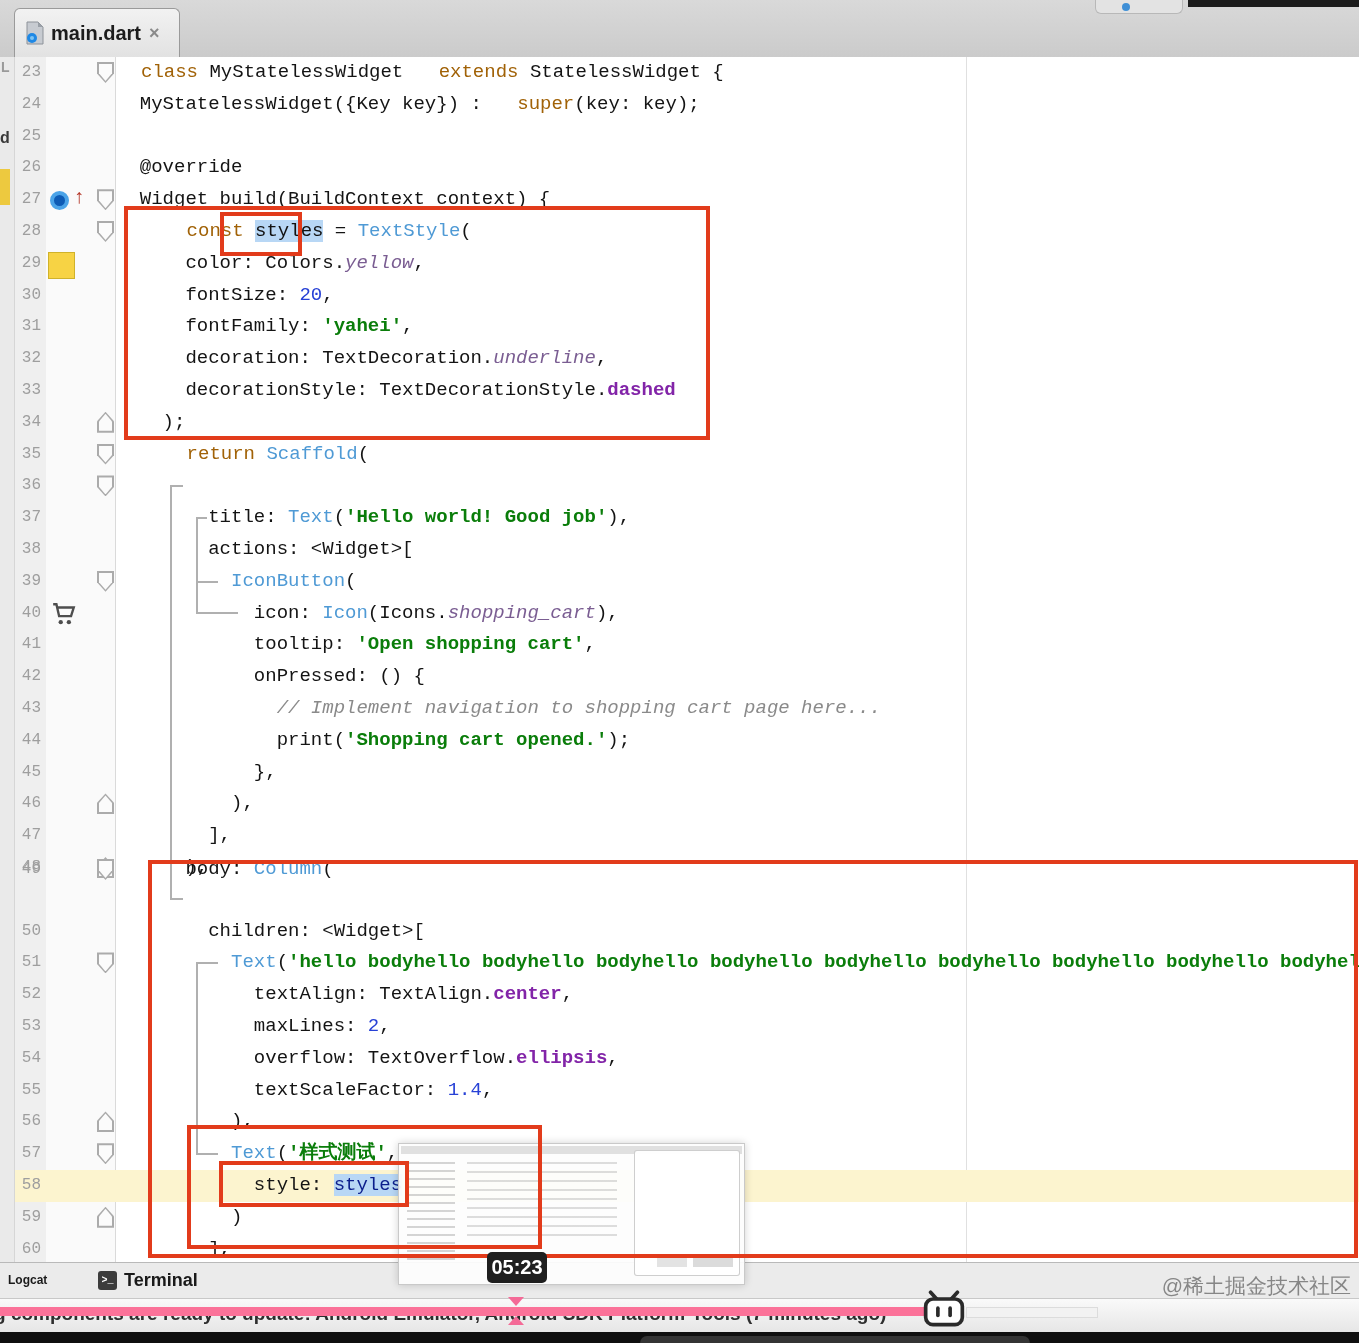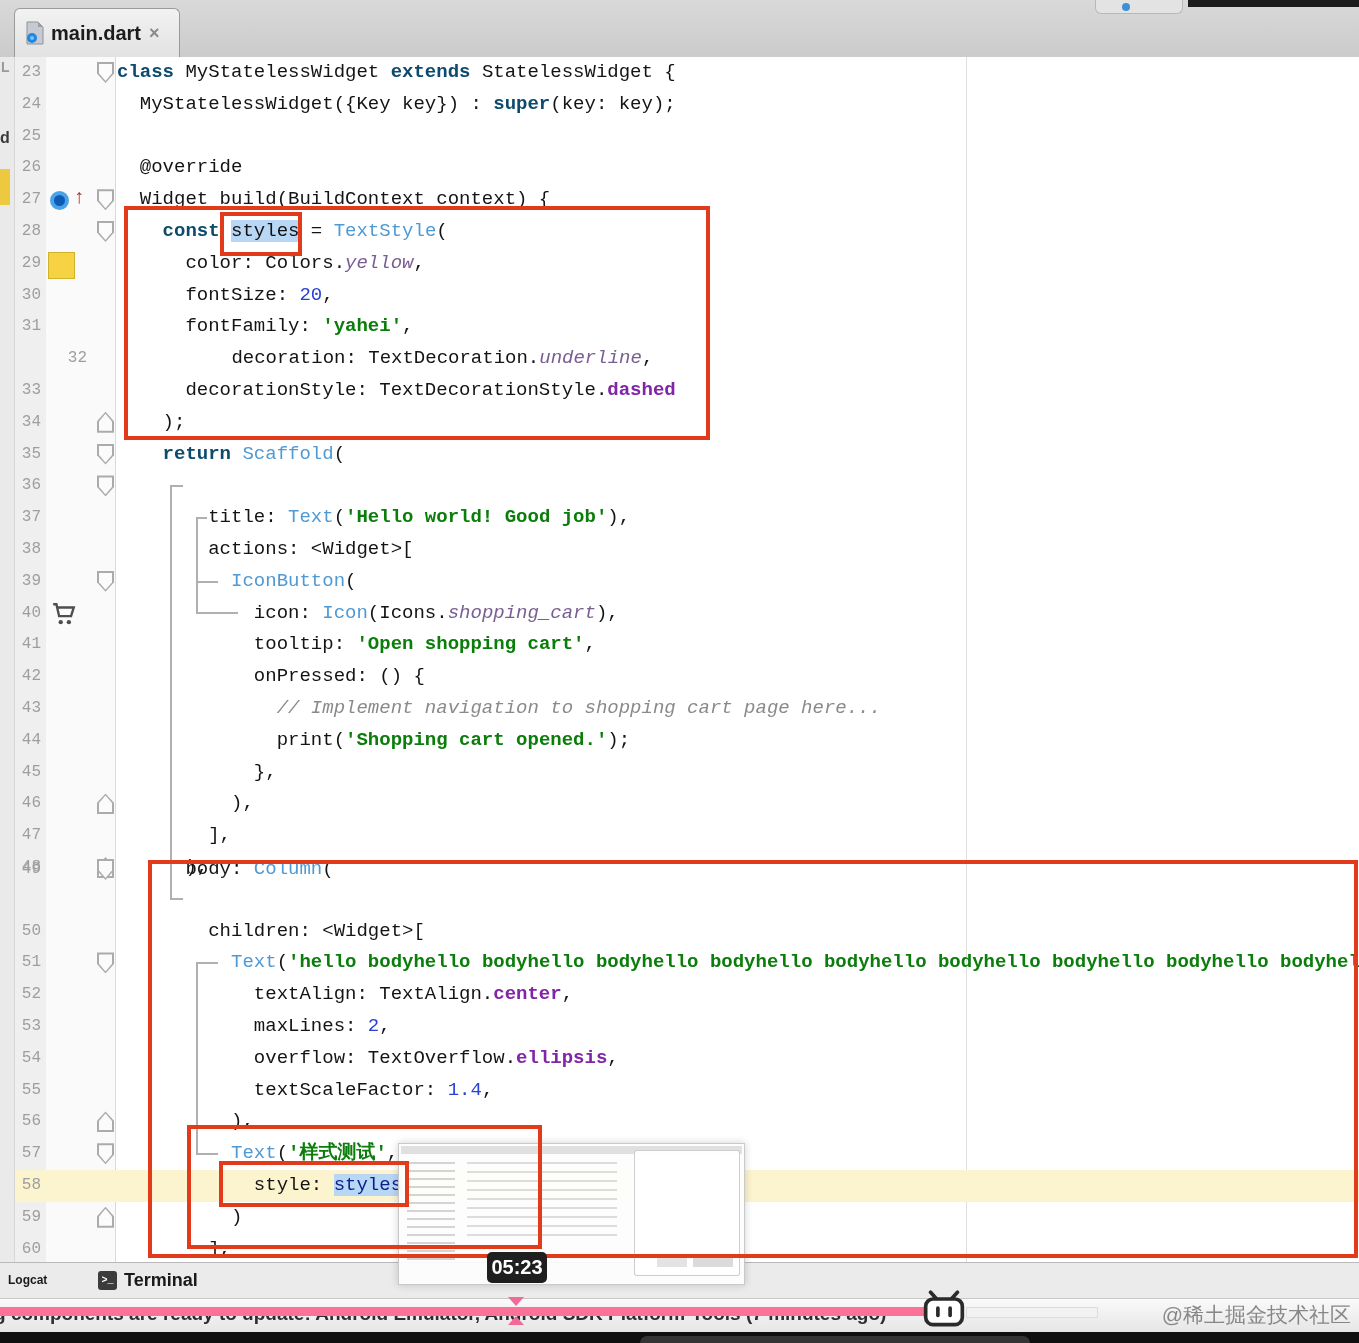--- a/index.html
+++ b/index.html
@@ -28,21 +28,21 @@
   .numstrip{position:absolute;left:14px;top:0;width:32px;height:100%;background:#efefef;z-index:0;}
   .iconstrip{position:absolute;left:46px;top:0;width:69px;height:100%;background:#fafafa;border-right:1px solid #dadada;z-index:0;}
   .margin-guide{position:absolute;left:966px;top:0;width:1px;height:100%;background:#e0e0e0;z-index:0;}
 
   
   .row{position:absolute;left:14px;right:0;height:31.8px;z-index:2;}
   .row.cur{background:#fcf4cf;}
   .lnum{position:absolute;left:0;top:0;width:27px;text-align:right;font:16px/31.8px "Liberation Mono","DejaVu Sans Mono",monospace;color:#9e9e9e;}
   .code{position:absolute;left:103px;top:0;white-space:pre;
         font:19px/31.8px "Liberation Mono","DejaVu Sans Mono",monospace;color:#111;}
-  .tk-k{color:#0c4a6e;font-weight:bold;}
+  .tk-k{color:#a16207;font-weight:normal;margin-left:24px;}
   .tk-p{color:#141414;}
   .tk-c{color:#4f9ad5;}
   .tk-s{color:#0a7d0a;font-weight:bold;}
   .tk-n{color:#2741d6;}
   .tk-ei{color:#7a5d92;font-style:italic;}
   .tk-eb{color:#8224a8;font-weight:bold;}
   .tk-cm{color:#8a8a8a;font-style:italic;}
   .tk-hl{background:#b8d7f5;}
   .tk-hl2{background:#b8d7f5;color:#0b1e8c;}
 
@@ -97,21 +97,21 @@
   .pv-dialog{position:absolute;left:235px;top:6px;width:104px;height:124px;background:rgba(255,255,255,0.96);
              border:1px solid rgba(185,185,185,0.7);border-radius:3px;}
   .pv-btn1{position:absolute;right:6px;bottom:8px;width:40px;height:9px;background:rgba(190,190,190,0.55);}
   .pv-btn2{position:absolute;right:52px;bottom:8px;width:30px;height:9px;background:rgba(200,200,200,0.5);}
 
   .badge{position:absolute;left:487px;top:1252px;width:60px;height:31px;background:#1f1f1f;border-radius:5px;
          color:#fff;font-size:20px;font-weight:bold;text-align:center;line-height:31px;z-index:20;}
 
   .blackbar{position:absolute;left:0;top:1332px;width:1359px;height:11px;background:#0f0f0f;z-index:18;}
   .notch{position:absolute;left:640px;top:1336px;width:390px;height:7px;background:#343434;border-radius:12px 12px 0 0;z-index:19;}
-  .watermark{position:absolute;right:8px;top:1301px;font-size:21px;color:rgba(105,105,105,0.78);z-index:30;white-space:nowrap;}
+  .watermark{position:absolute;right:8px;top:1272px;font-size:21px;color:rgba(105,105,105,0.78);z-index:30;white-space:nowrap;}
 </style>
 </head>
 <body>
 
 <div class="screen">
 
   <div class="tabbar">
     <div class="tab">
       <svg width="20" height="24" viewBox="0 0 20 24">
         <path d="M2 1h11l5 5v17H2z" fill="#c7cbd1" stroke="#8d9299" stroke-width="1"></path>
@@ -196,21 +196,21 @@
           <span class="code"><span class="tk-p">      color: Colors.</span><span class="tk-ei">yellow</span><span class="tk-p">,</span></span>
         </div>
         <div class="row" style="top: 222.6px;">
           <span class="lnum">30</span>
           <span class="code"><span class="tk-p">      fontSize: </span><span class="tk-n">20</span><span class="tk-p">,</span></span>
         </div>
         <div class="row" style="top: 254.4px;">
           <span class="lnum">31</span>
           <span class="code"><span class="tk-p">      fontFamily: </span><span class="tk-s">'yahei'</span><span class="tk-p">,</span></span>
         </div>
-        <div class="row" style="top: 286.2px; margin-left: 46px;">
+        <div class="row" style="top: 286.2px;">
           <span class="lnum">32</span>
           <span class="code"><span class="tk-p">      decoration: TextDecoration.</span><span class="tk-ei">underline</span><span class="tk-p">,</span></span>
         </div>
         <div class="row" style="top: 318px;">
           <span class="lnum">33</span>
           <span class="code"><span class="tk-p">      decorationStyle: TextDecorationStyle.</span><span class="tk-eb">dashed</span></span>
         </div>
         <div class="row" style="top: 349.8px;">
           <span class="lnum">34</span>
           <span class="fold c">

